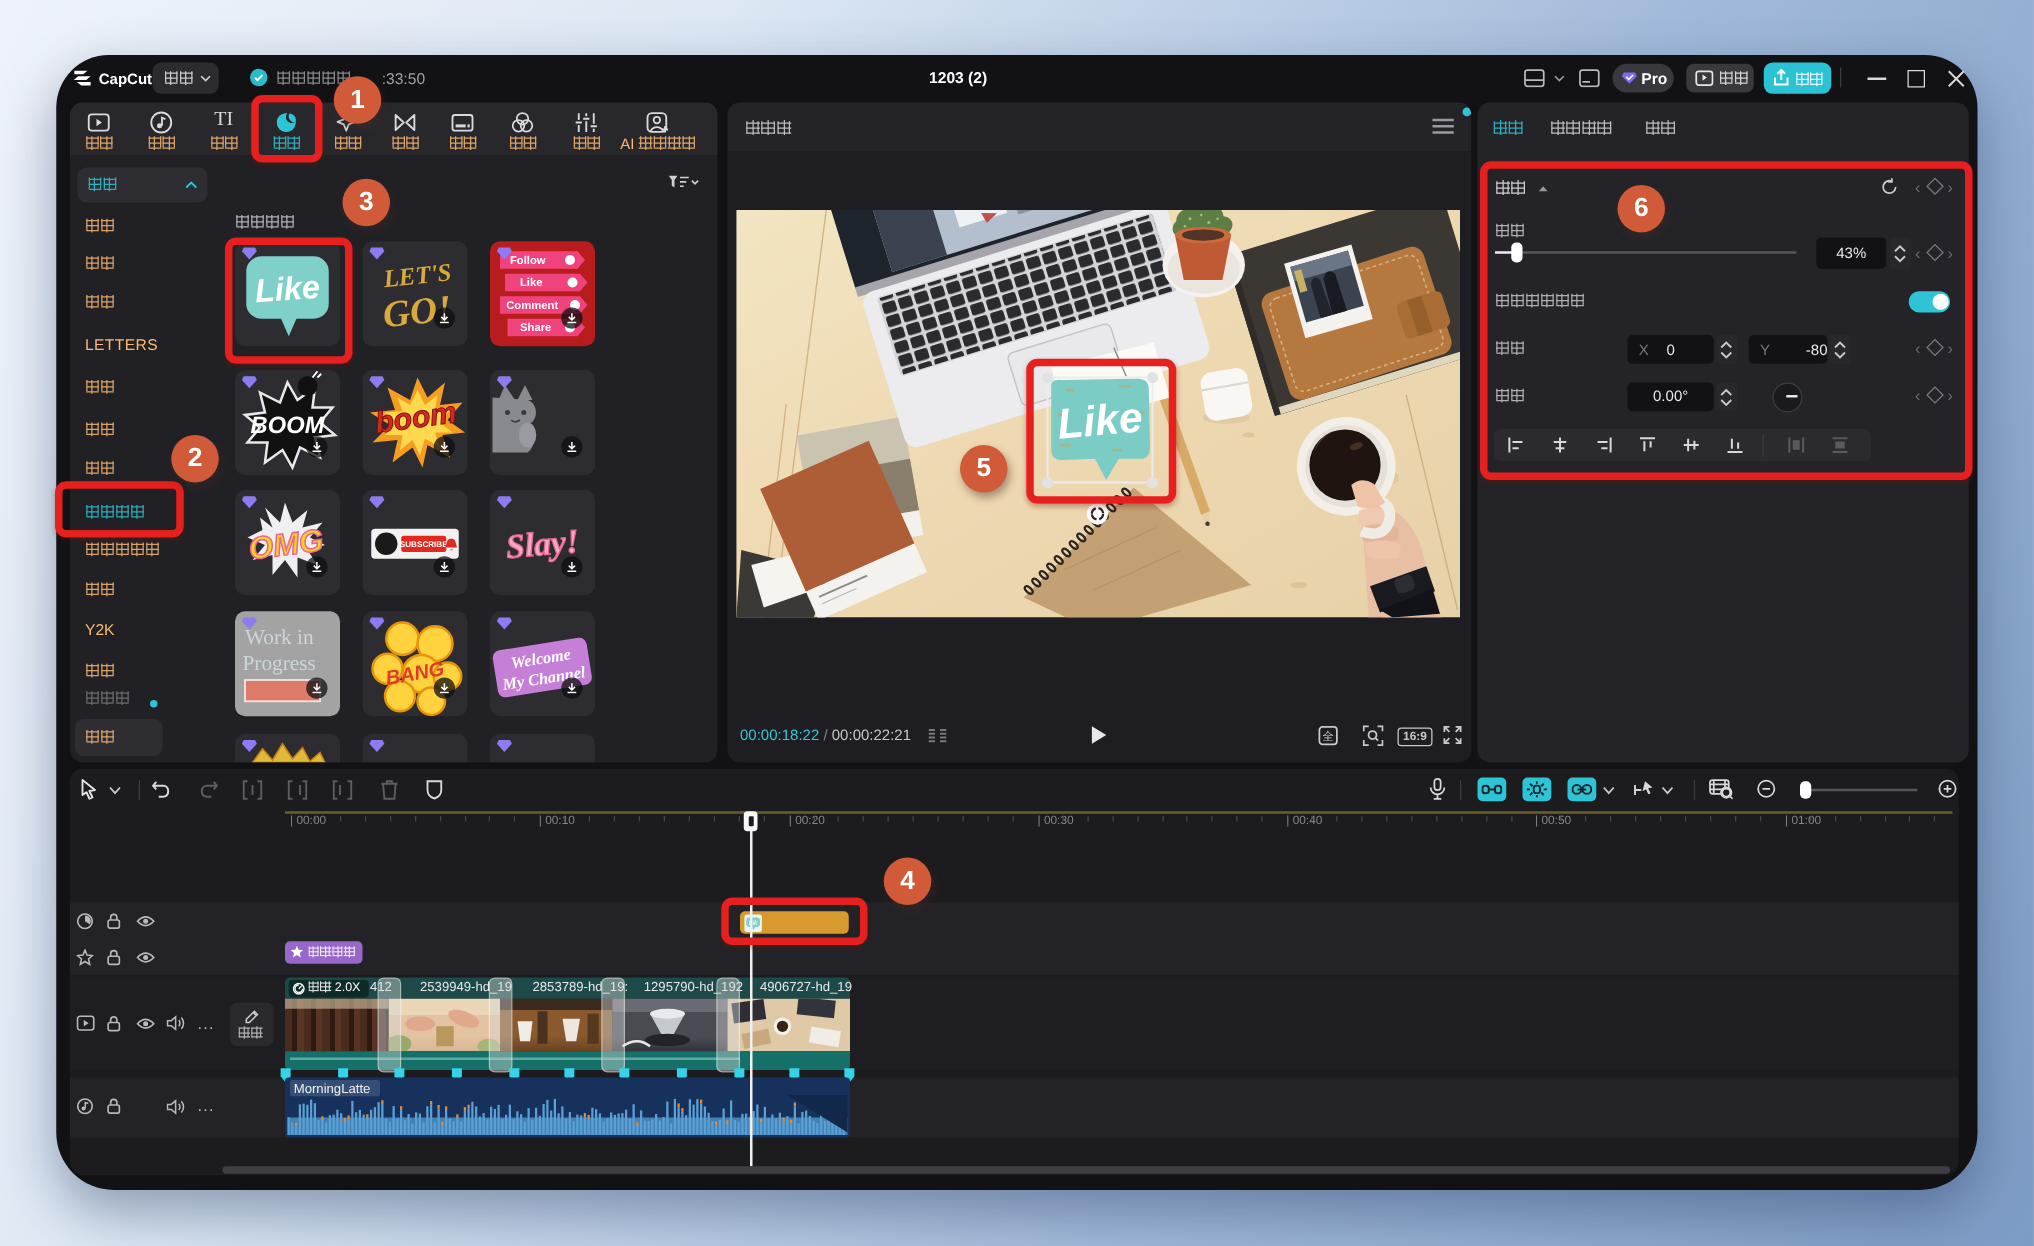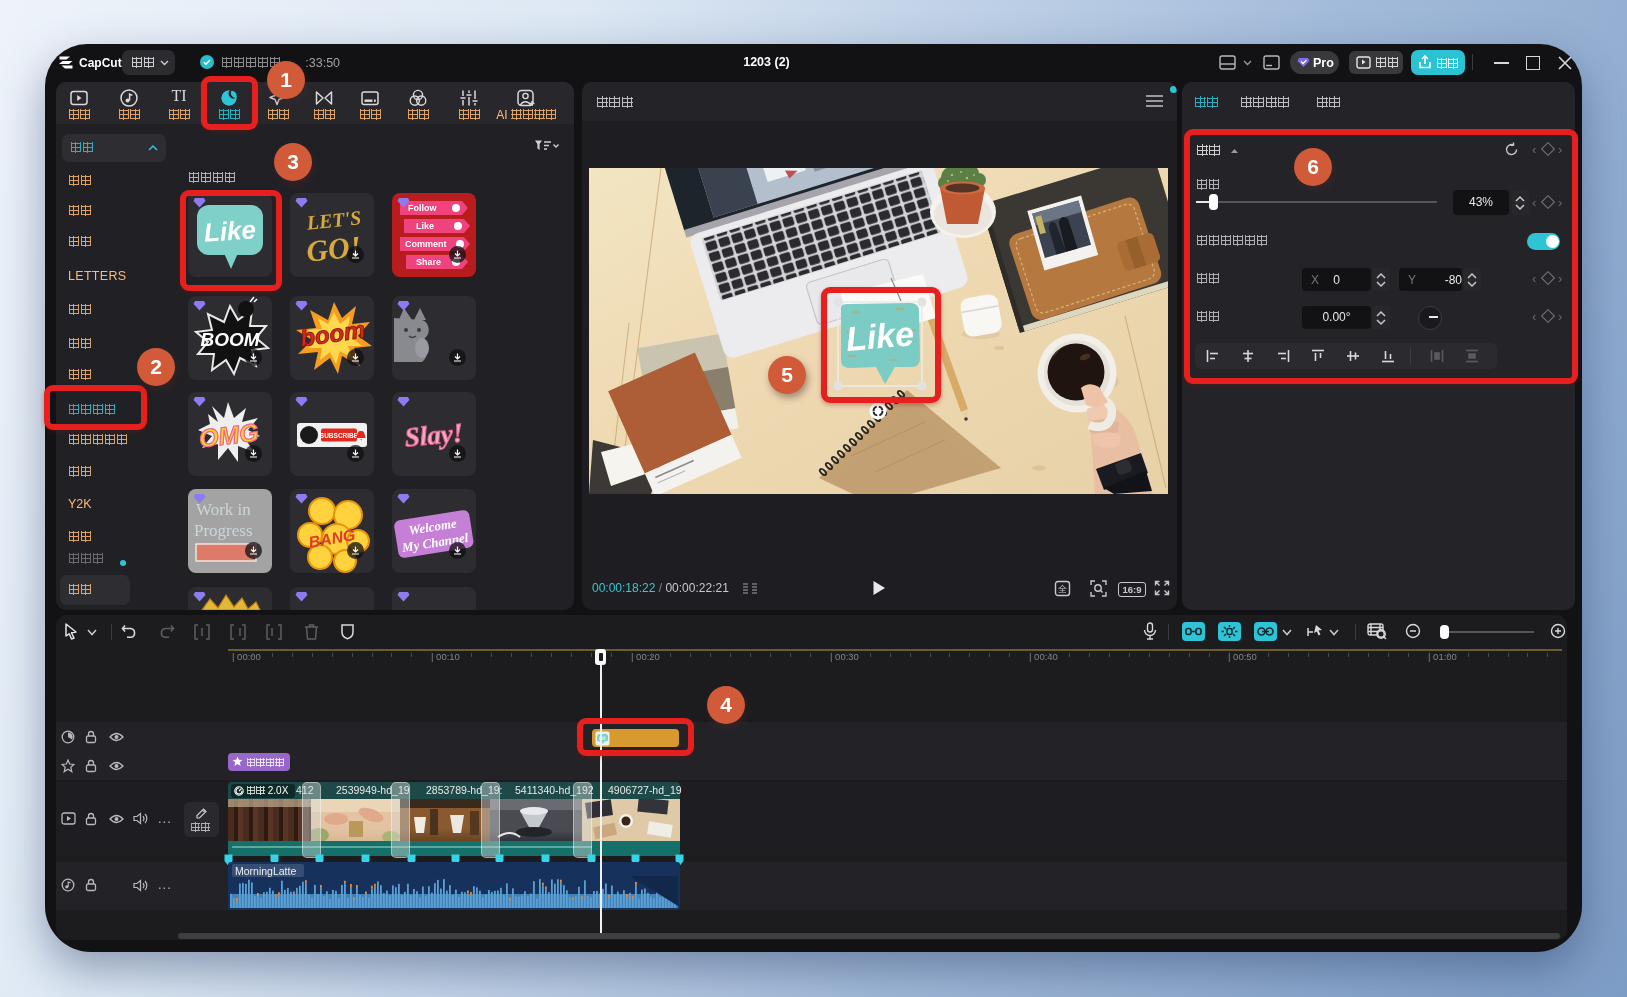--- a/index.html
+++ b/index.html
@@ -978,21 +978,21 @@
       <circle cx="44" cy="22" r="7" fill="#f4f1ea"></circle>
       <circle cx="44" cy="22" r="4.5" fill="#3a2416"></circle>
       <rect x="12" y="26" width="22" height="12" fill="#c9a87e" transform="rotate(-12 23 32)"></rect>
       <rect x="66" y="24" width="24" height="13" fill="#f0ede6" transform="rotate(9 78 30)"></rect>
     </svg>
 <div class="ab" style="left:172px;top:226px;width:452px;height:15px;background:#147068;border-radius:0 0 4px 4px"></div>
 <div class="ab" style="left:176px;top:231px;width:360px;height:1.5px;background:#6fb5ae;opacity:.8"></div>
 <div class="ab" style="left:240px;top:169px;font-size:10.5px;color:#e8e8ea">412</div>
 <div class="ab" style="left:280px;top:169px;font-size:10.5px;color:#e8e8ea;white-space:nowrap">2539949-hd_19</div>
 <div class="ab" style="left:370px;top:169px;font-size:10.5px;color:#e8e8ea;white-space:nowrap">2853789-hd_19:</div>
-<div class="ab" style="left:459px;top:169px;font-size:10.5px;color:#e8e8ea;white-space:nowrap">5411340-hd_192</div>
+<div class="ab" style="left:459px;top:169px;font-size:10.5px;color:#e8e8ea;white-space:nowrap">1295790-hd_192</div>
 <div class="ab" style="left:552px;top:169px;font-size:10.5px;color:#e8e8ea;white-space:nowrap">4906727-hd_19</div>
 <div class="ab" style="left:175px;top:168.5px;width:64px;height:14px;background:rgba(10,35,35,.85);border-radius:3px"></div>
 <svg class="ab" style="left:178px;top:171px" width="10" height="10" viewBox="0 0 10 10">
       <circle cx="5" cy="5" r="4.2" stroke="#fff" stroke-width="1.1" fill="none"></circle>
       <path d="M5 5 L7.5 2.5 M5 2 A 3 3 0 1 0 8 5" stroke="#fff" stroke-width="1.1" fill="none"></path>
     </svg>
 <div class="ab" style="left:190px;top:170px;font-size:10px;color:#fff"><i class="g" style="width:.85em;height:.85em"></i><i class="g" style="width:.85em;height:.85em"></i> 2.0X</div>
 <div class="ab" style="left:246px;top:167px;width:17px;height:74px;background:rgba(215,220,222,.42);border-radius:5px;border:1px solid rgba(255,255,255,.4)"></div>
 <div class="ab" style="left:335px;top:167px;width:17px;height:74px;background:rgba(215,220,222,.42);border-radius:5px;border:1px solid rgba(255,255,255,.4)"></div>
 <div class="ab" style="left:425px;top:167px;width:17px;height:74px;background:rgba(215,220,222,.42);border-radius:5px;border:1px solid rgba(255,255,255,.4)"></div>

